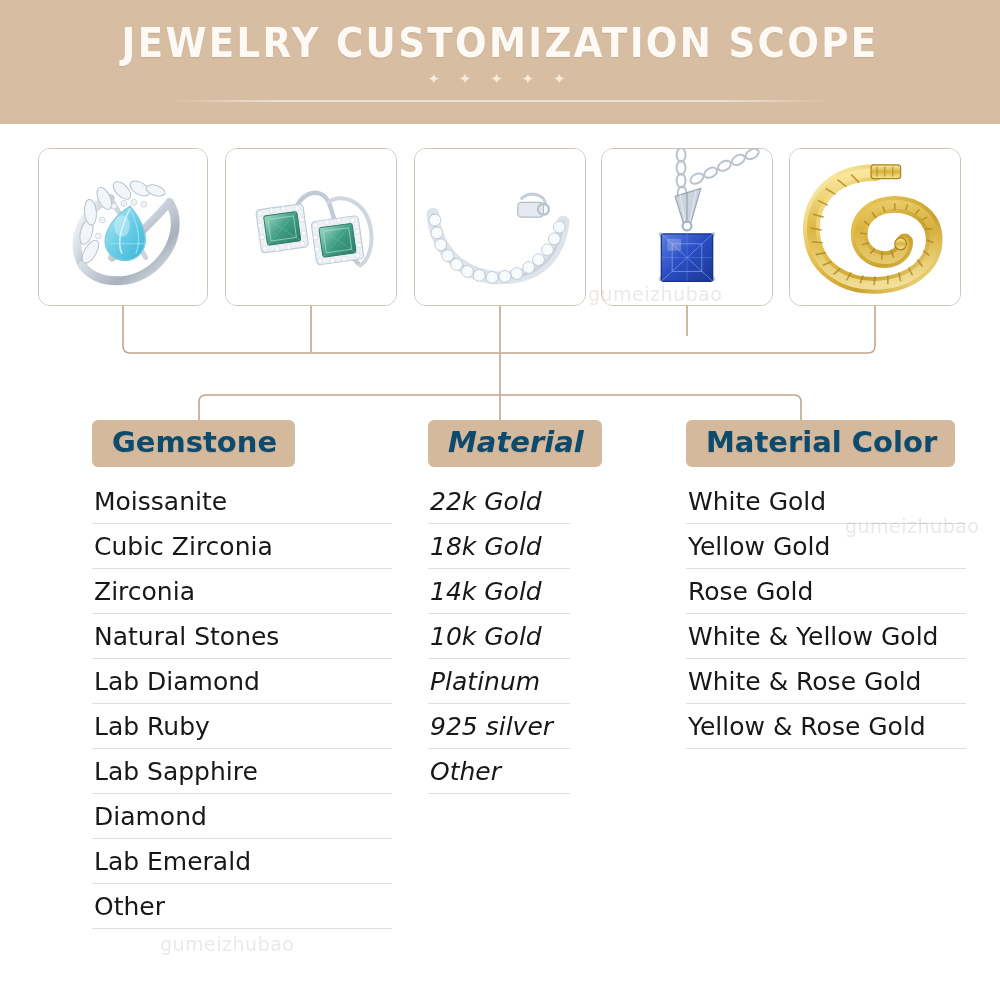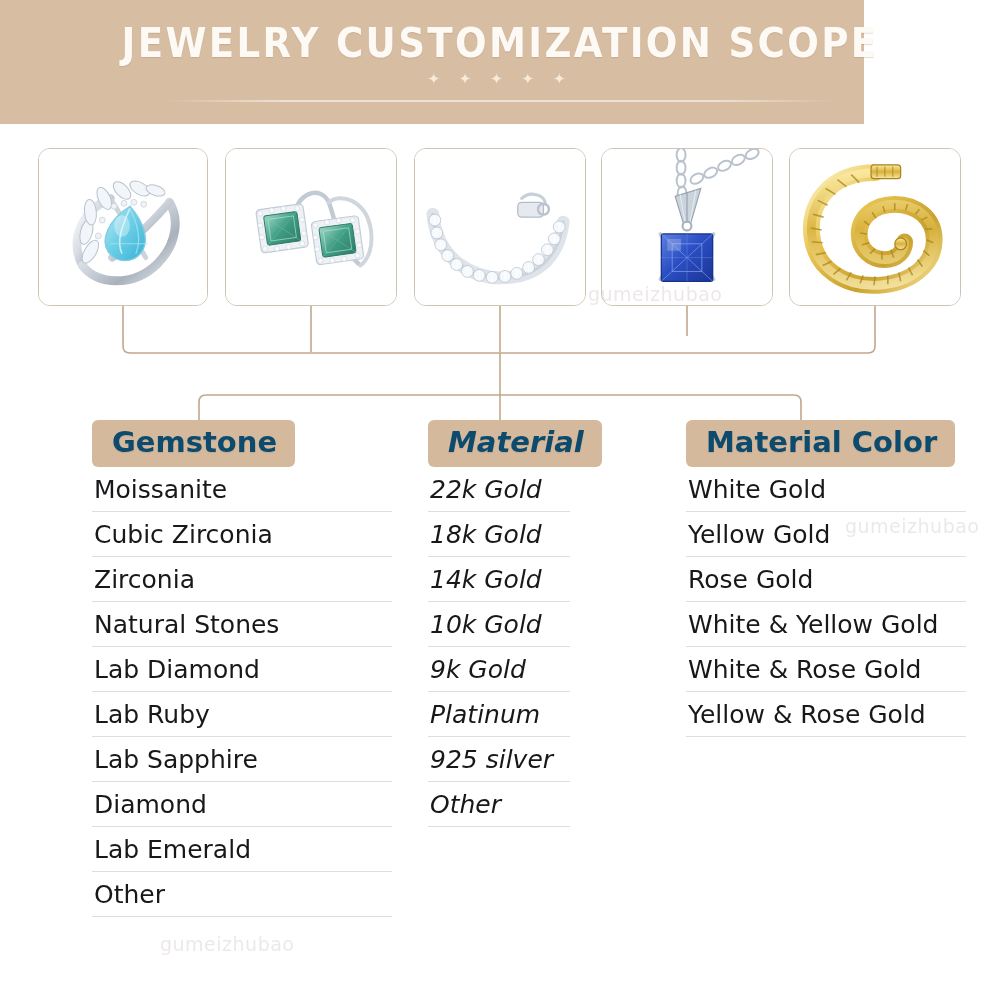--- a/index.html
+++ b/index.html
@@ -6,21 +6,21 @@
   html, body {
     width: 1000px; height: 1000px;
     background: #ffffff;
     font-family: "DejaVu Sans", sans-serif;
     overflow: hidden;
   }
   #page { position: relative; width: 1000px; height: 1000px; background: #fff; }
 
   
   .header {
-    position: absolute; left: 0; top: 0; width: 864px; height: 124px;
+    position: absolute; left: 0; top: 0; width: 1000px; height: 124px;
     background: #d7bda2;
   }
   .header-title {
     position: absolute; left: 0; top: 20px; width: 1000px;
     text-align: center;
     font-family: "DejaVu Sans", sans-serif;
     font-weight: 700;
     font-size: 40px;
     letter-spacing: 2.5px;
     color: #fdfaf6;
@@ -63,21 +63,21 @@
     background: #d4b99d;
     border-radius: 6px;
     color: #0c4a6e;
     font-weight: 700;
     font-size: 29px;
     padding: 8px 18px 10px 20px;
     line-height: 1;
     text-shadow: 0 1px 1px rgba(140,110,80,0.22);
     white-space: nowrap;
   }
-  .col-list { list-style: none; }
+  .col-list { margin-top: 12px; list-style: none; }
   .col-list li {
     font-size: 25px;
     color: #18181a;
     line-height: 1;
     padding: 10px 2px 9px 2px;
     border-bottom: 1px solid #dedede;
     white-space: nowrap;
   }
 
   
@@ -370,21 +370,20 @@
       </ul>
     </div>
 
     <div class="column" style="left:428px; width:230px;font-style:italic;">
       <div class="col-badge">Material</div>
       <ul class="col-list" style="width:142px;">
         <li>22k Gold</li>
         <li>18k Gold</li>
         <li>14k Gold</li>
         <li>10k Gold</li>
-        <li>9k Gold</li>
         <li>Platinum</li>
         <li>925 silver</li>
         <li>Other</li>
       </ul>
     </div>
 
     <div class="column" style="left:686px; width:290px;">
       <div class="col-badge">Material Color</div>
       <ul class="col-list" style="width:280px;">
         <li>White Gold</li>

